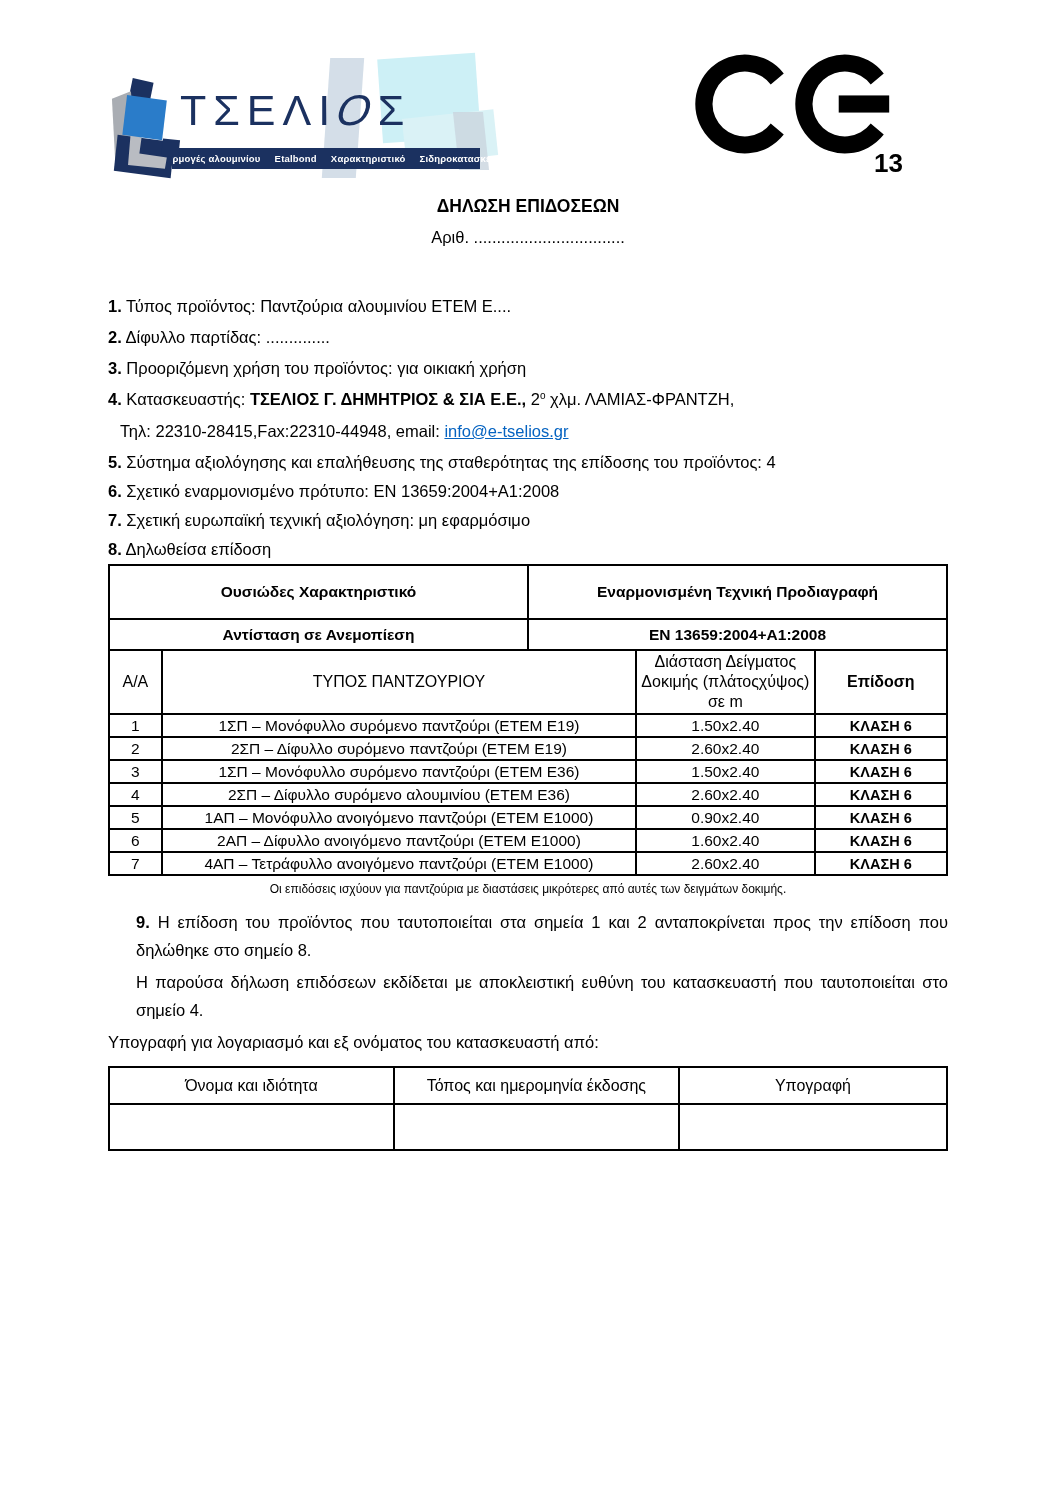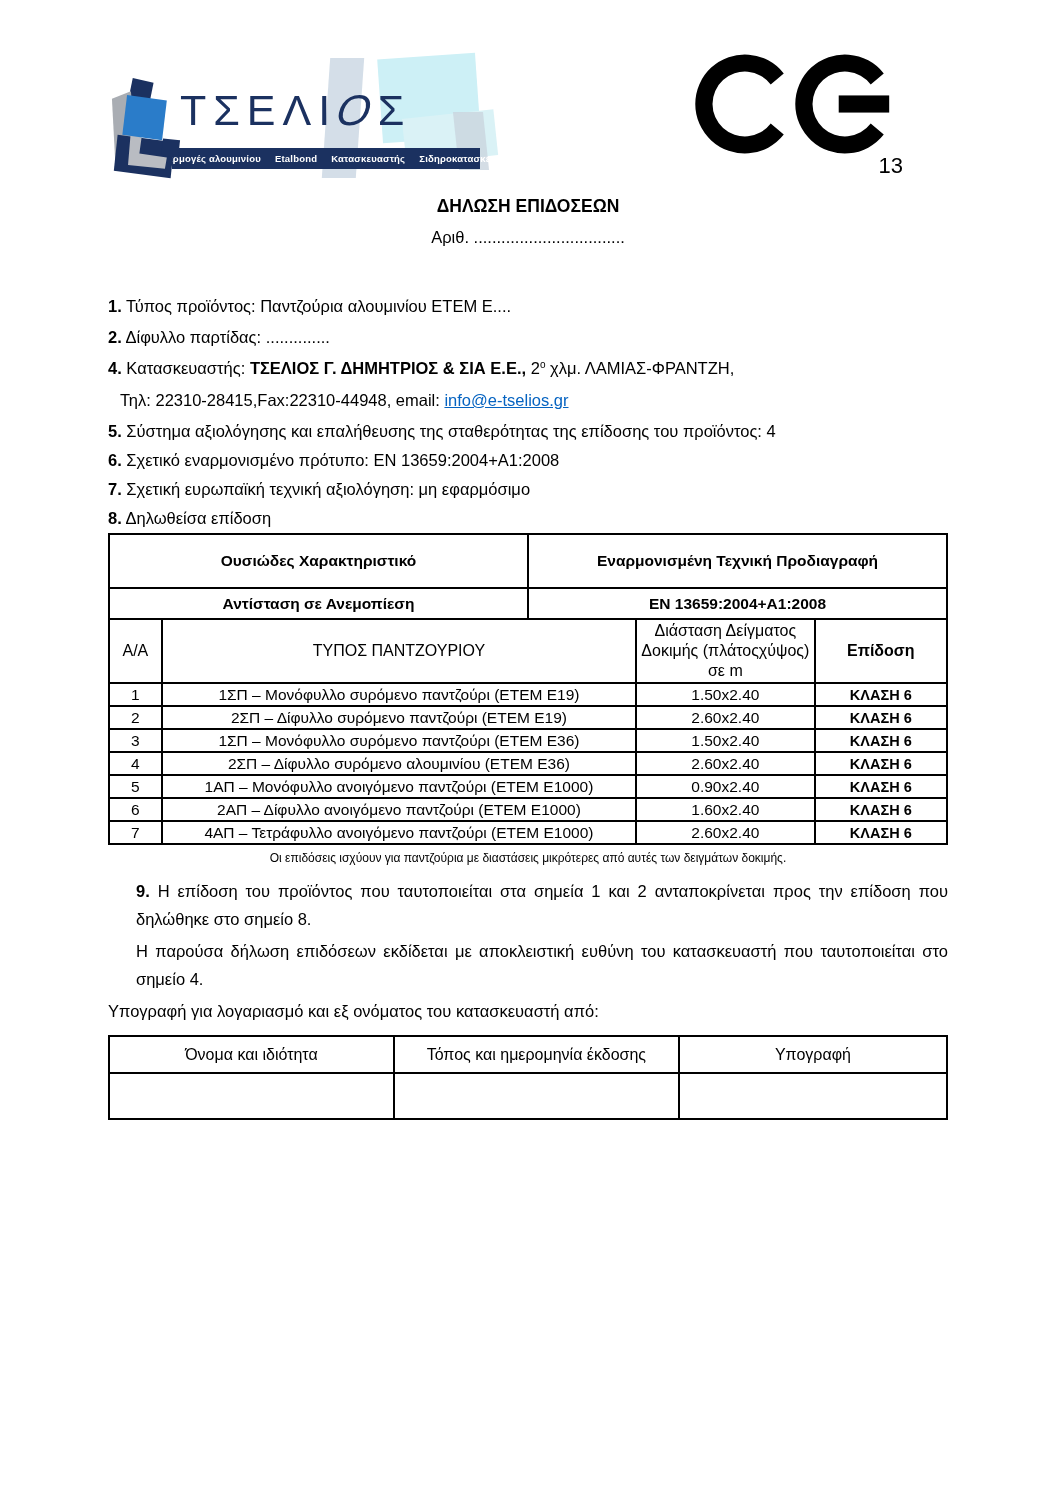--- a/index.html
+++ b/index.html
@@ -22,21 +22,21 @@
   }
   .logo-bar .tag { color:#ffffff; font-size:9.5px; font-weight:bold; letter-spacing:.2px; }
   .logo-bar .sq { width:4px; height:4px; background:#3f9fd6; display:inline-block; }
   .logo-icon { position:absolute; z-index:2; left:4px; top:24px; }
   .logo-text {
     position:absolute; z-index:2; left:76px; top:34px; color:#1b3160;
     font-size:43px; letter-spacing:7px; font-weight:400;
   }
   .logo-text .slant-o { display:inline-block; font-style:italic; transform:skewX(-10deg); }
   .ce-wrap { position:absolute; left:693px; top:40px; width:210px; height:135px; }
-  .ce-num { position:absolute; right:0px; bottom:-4px; font-weight:normal; font-size:22px; font-family:"Liberation Sans",sans-serif; }
+  .ce-num { position:absolute; right:0px; bottom:-4px; font-weight:bold; font-size:26px; font-family:"Liberation Sans",sans-serif; }
   .doc-title { position:absolute; left:0; right:0; top:196px; text-align:center; font-weight:bold; font-size:17.5px; }
   .doc-number { position:absolute; left:0; right:0; top:228px; text-align:center; font-size:16.5px; }
   
   .content { padding:0 108px; font-size:16.5px; }
   .item { line-height:21px; margin-bottom:10px; }
   .item b { font-weight:bold; }
   .item.tight { margin-bottom:8px; }
   .item.last { margin-bottom:4px; }
   .contact-line { line-height:21px; margin-bottom:10px; padding-left:12px; }
   .email-link { color:#0563c1; text-decoration:underline; }
@@ -78,21 +78,21 @@
       <div class="bg-shape bg-cyan"></div>
       <div class="bg-shape bg-cyan2"></div>
       <div class="bg-shape bg-gray2"></div>
 
       <div class="logo-bar">
         <span class="sq"></span>
         <span class="tag">Εφαρμογές αλουμινίου</span>
         <span class="sq"></span>
         <span class="tag">Etalbond</span>
         <span class="sq"></span>
-        <span class="tag">Κατασκευαστής</span>
+        <span class="tag">Χαρακτηριστικό</span>
         <span class="sq"></span>
         <span class="tag">Σιδηροκατασκευές</span>
       </div>
 
       <svg class="logo-icon" width="76" height="106" viewBox="0 0 80 112">
         <polygon points="26,2 48,7 44,27 22,22" fill="#1b3160"></polygon>
         <polygon points="4,24 24,16 32,94 8,100" fill="#a9adb3"></polygon>
         <polygon points="10,62 70,70 66,108 6,100" fill="#1b3160"></polygon>
         <polygon points="24,58 36,60 33,82 62,86 60,98 21,94" fill="#b9bcc2"></polygon>
         <polygon points="20,20 62,26 57,68 15,62" fill="#2a7cc9"></polygon>
@@ -112,20 +112,21 @@
     </div>
 
     <div class="doc-title">ΔΗΛΩΣΗ ΕΠΙΔΟΣΕΩΝ</div>
     <div class="doc-number">Αριθ. .................................</div>
   </div>
 
   <div class="content">
 
     <div class="item"><b>1.</b><span> Τύπος προϊόντος: Παντζούρια αλουμινίου ΕΤΕΜ Ε....</span></div>
     <div class="item"><b>2.</b><span> Δίφυλλο παρτίδας: ..............</span></div>
+    <div class="item"><b>3.</b><span> Προοριζόμενη χρήση του προϊόντος: για οικιακή χρήση</span></div>
     <div class="item" style="margin-bottom:11px;"><b>4.</b><span> Κατασκευαστής: </span><b>ΤΣΕΛΙΟΣ Γ. ΔΗΜΗΤΡΙΟΣ &amp; ΣΙΑ Ε.Ε.,</b><span> 2</span><sup>ο</sup><span> χλμ. ΛΑΜΙΑΣ-ΦΡΑΝΤΖΗ,</span></div>
     <div class="contact-line"><span>Τηλ: 22310-28415,Fax:22310-44948, email: </span><a href="#" class="email-link">info@e-tselios.gr</a></div>
     <div class="item tight"><b>5.</b><span> Σύστημα αξιολόγησης και επαλήθευσης της σταθερότητας της επίδοσης του προϊόντος: 4</span></div>
     <div class="item tight"><b>6.</b><span> Σχετικό εναρμονισμένο πρότυπο: EN 13659:2004+A1:2008</span></div>
     <div class="item tight"><b>7.</b><span> Σχετική ευρωπαϊκή τεχνική αξιολόγηση: μη εφαρμόσιμο</span></div>
     <div class="item last"><b>8.</b><span> Δηλωθείσα επίδοση</span></div>
 
     <table class="tblA">
       <tbody>
           <tr class="r1">

